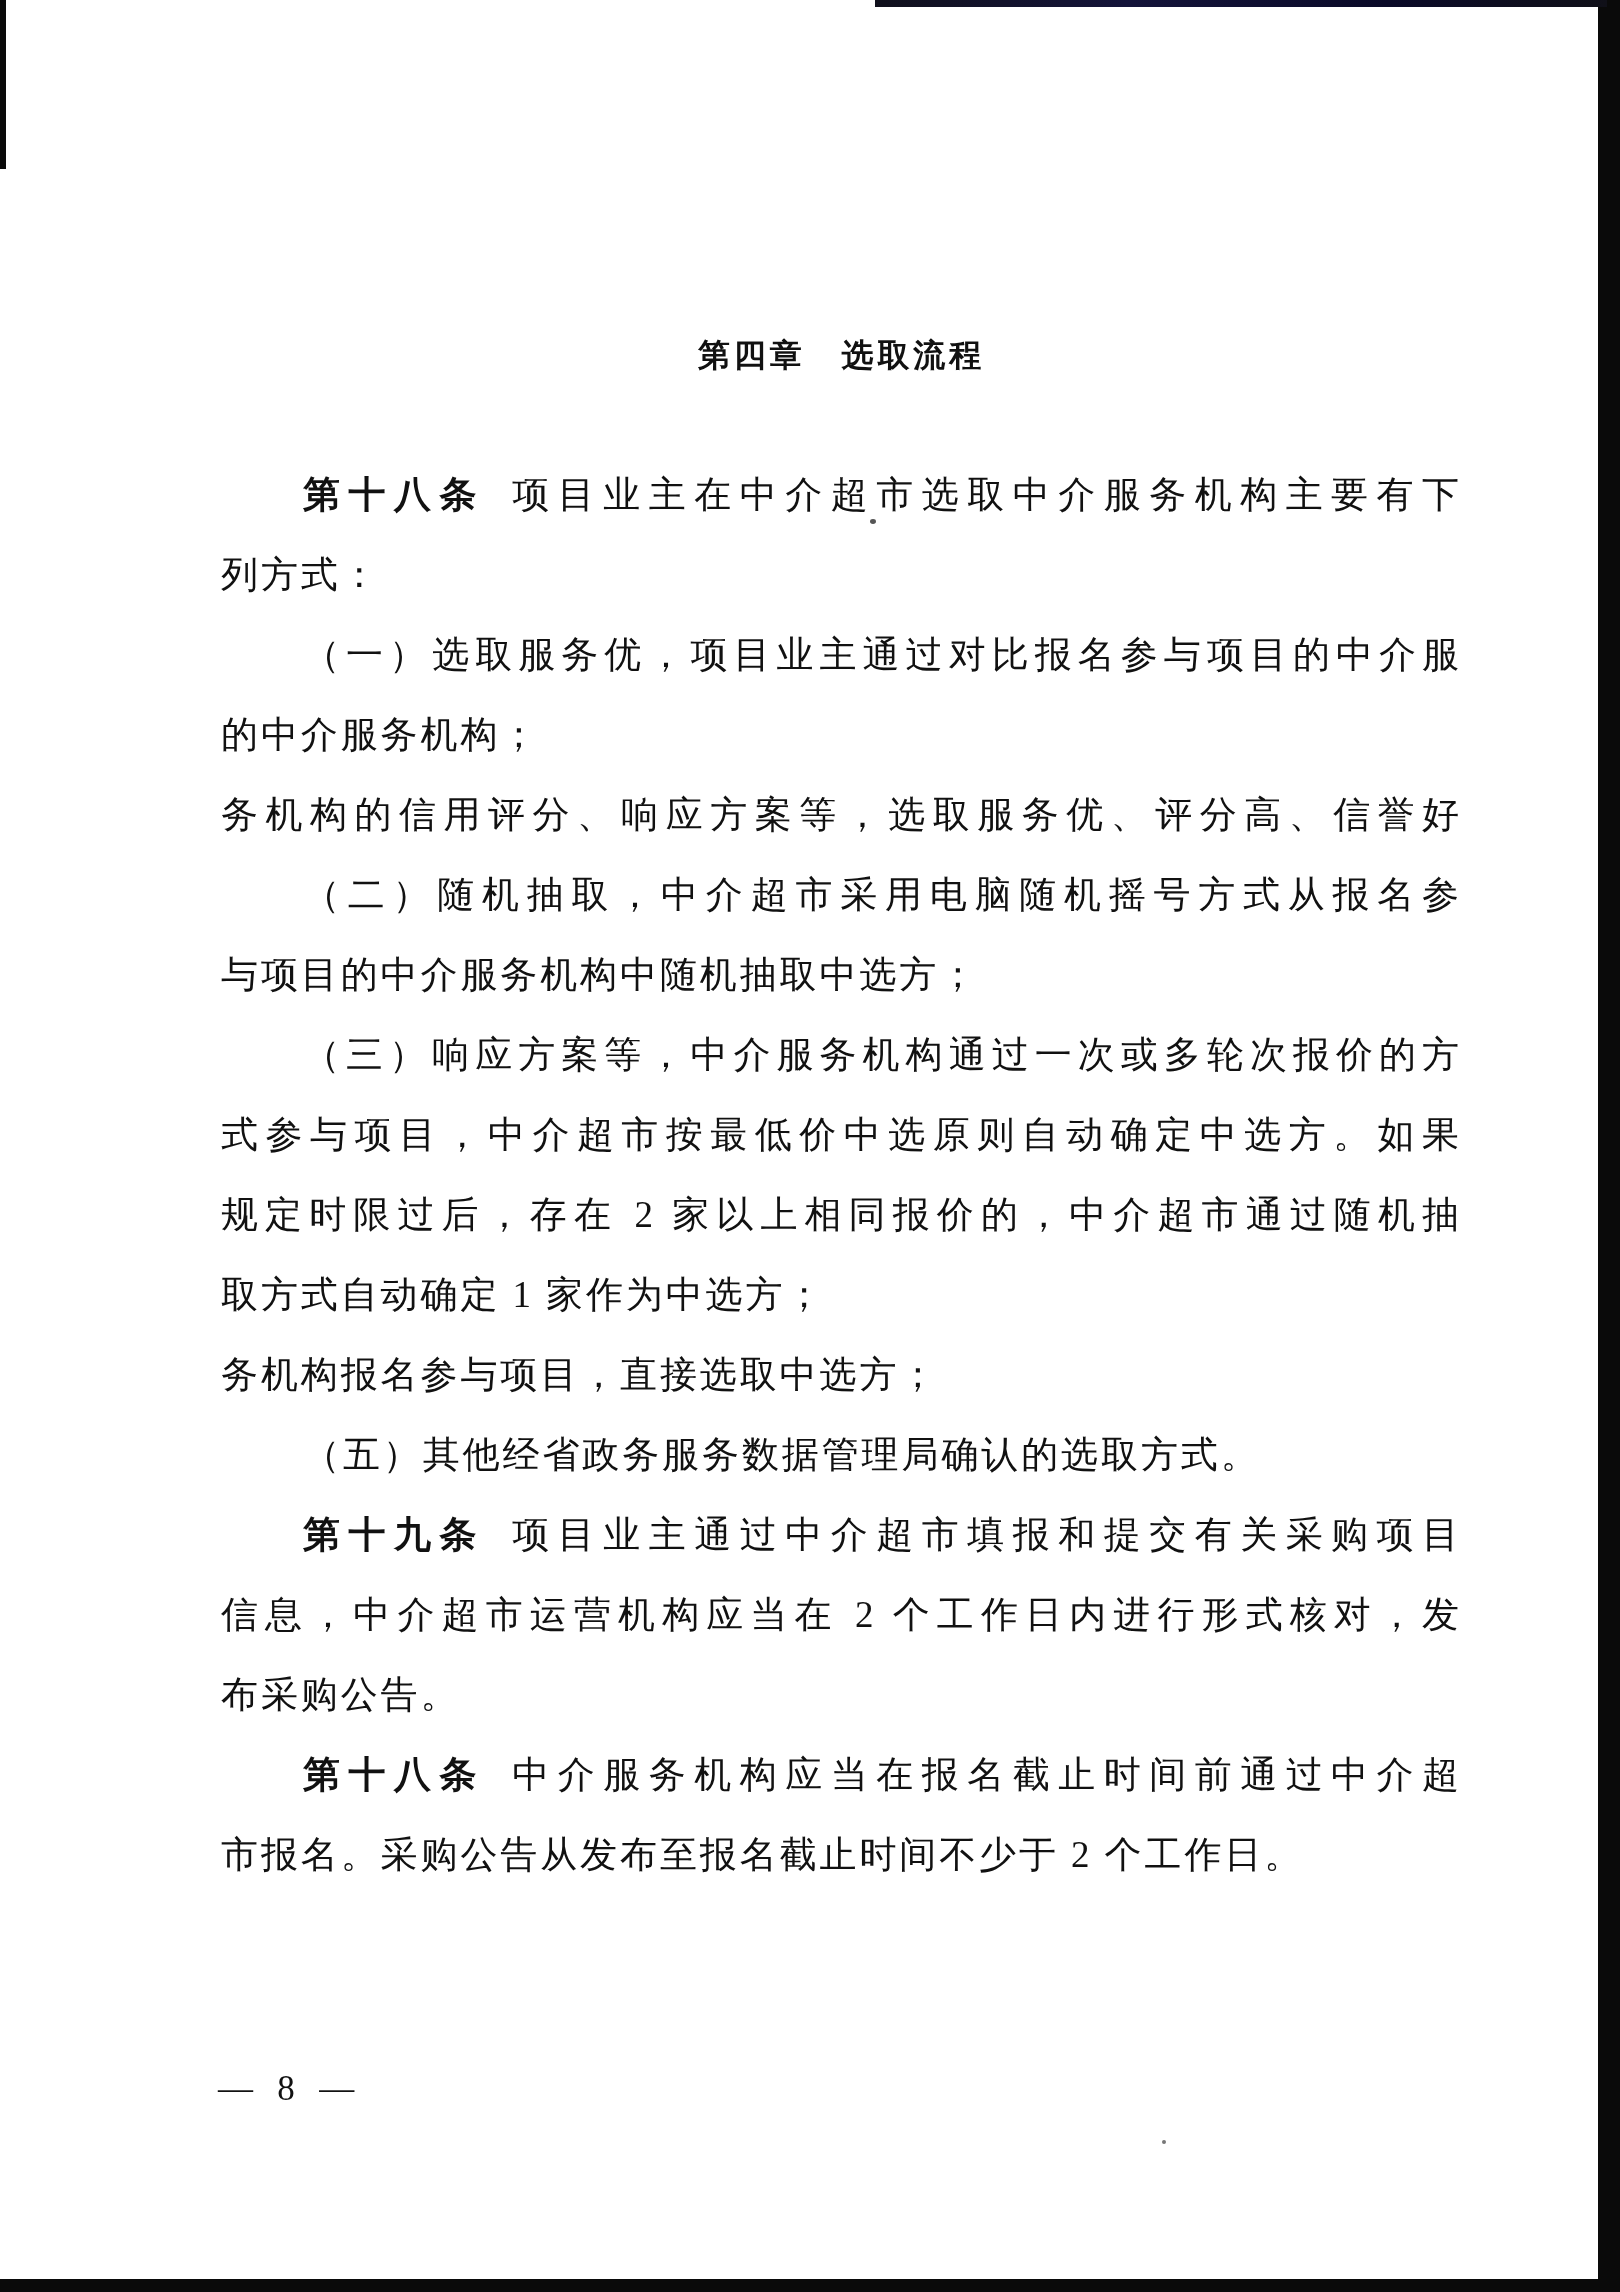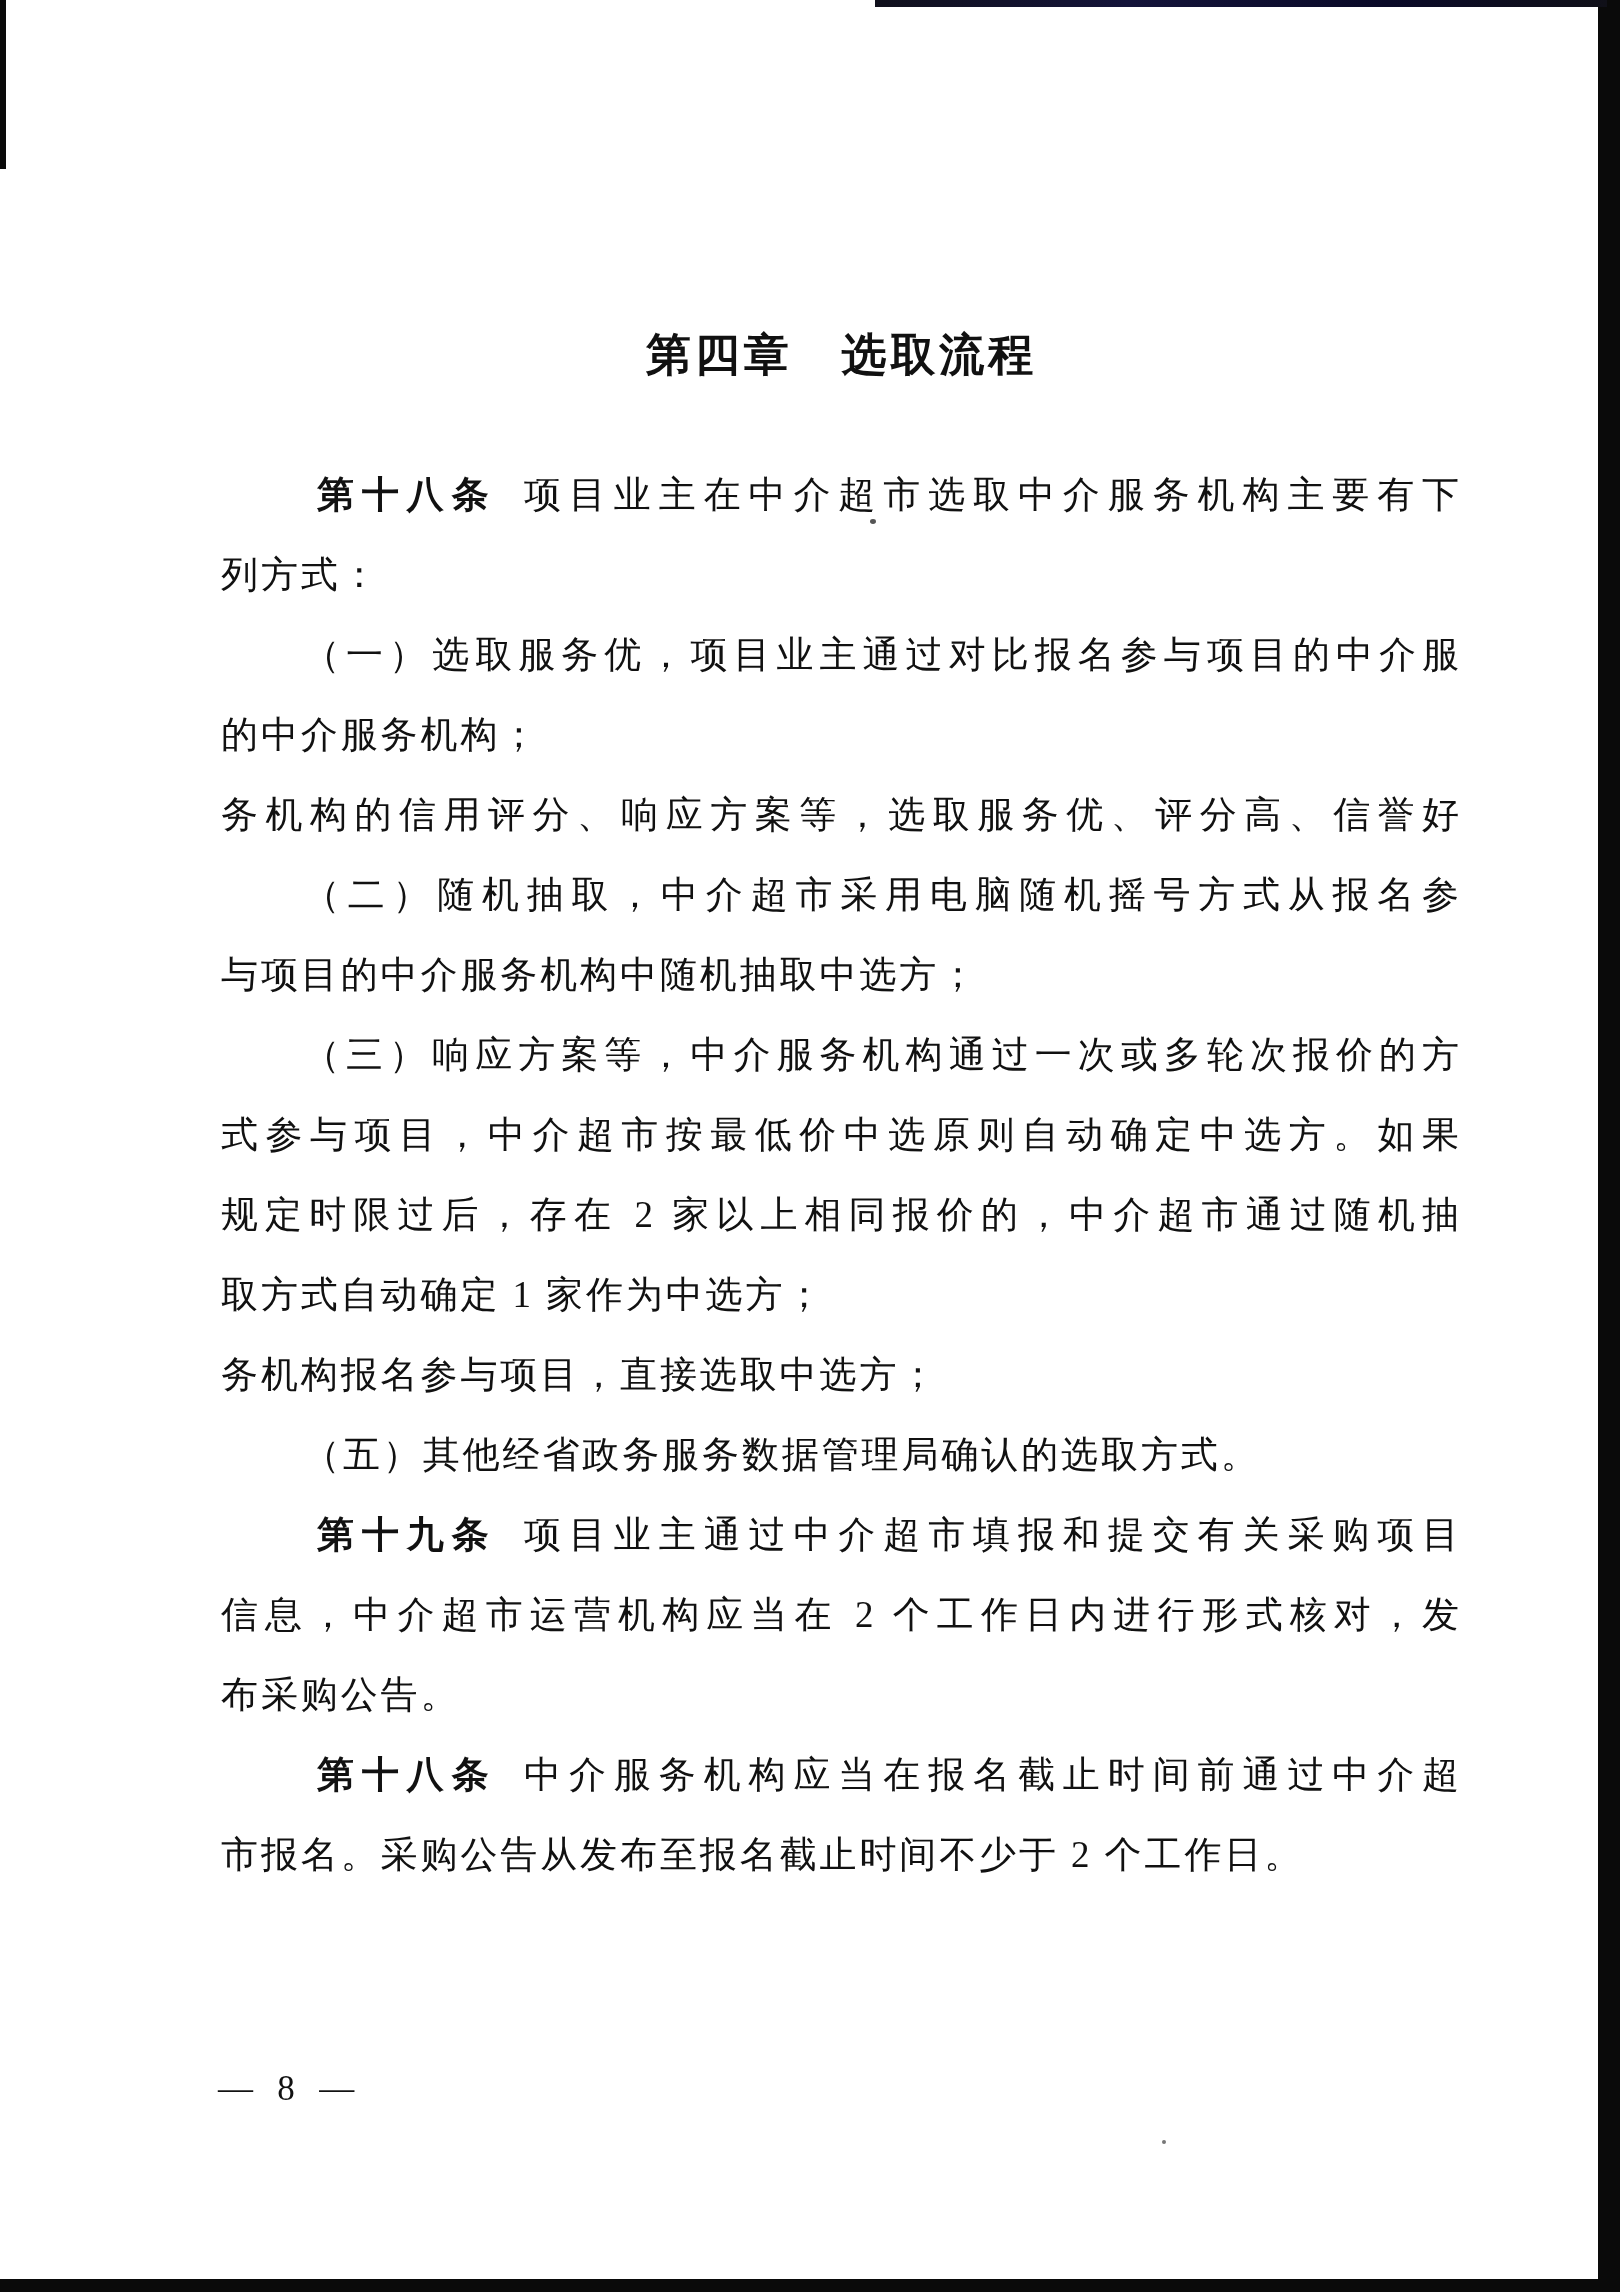--- a/index.html
+++ b/index.html
@@ -19,21 +19,21 @@
   
   .chapter-title {
     position: absolute;
     left: 221px;
     top: 316px;
     width: 1241px;
     height: 78px;
     line-height: 78px;
     margin: 0;
     text-align: center;
-    font-size: 45px;
+    font-size: 32px;
     font-weight: bold;
     letter-spacing: 3.9px;
     font-family: "Liberation Sans", "DejaVu Sans", sans-serif;
   }
   
   .text-block {
     position: absolute;
     left: 221px;
     top: 455px;
     width: 1241px;
@@ -52,21 +52,20 @@
     text-align-last: justify;
     text-justify: inter-character;
   }
   .line.indent {
     text-indent: 82px;
   }
   .article-term {
     font-weight: bold;
     font-family: "Liberation Sans", "DejaVu Sans", sans-serif;
     margin-right: 27.4px;
-    margin-left: 14px;
   }
   
   .page-number {
     position: absolute;
     left: 218px;
     top: 2064px;
     height: 49px;
     line-height: 49px;
     font-size: 35px;
     letter-spacing: 7.8px;

